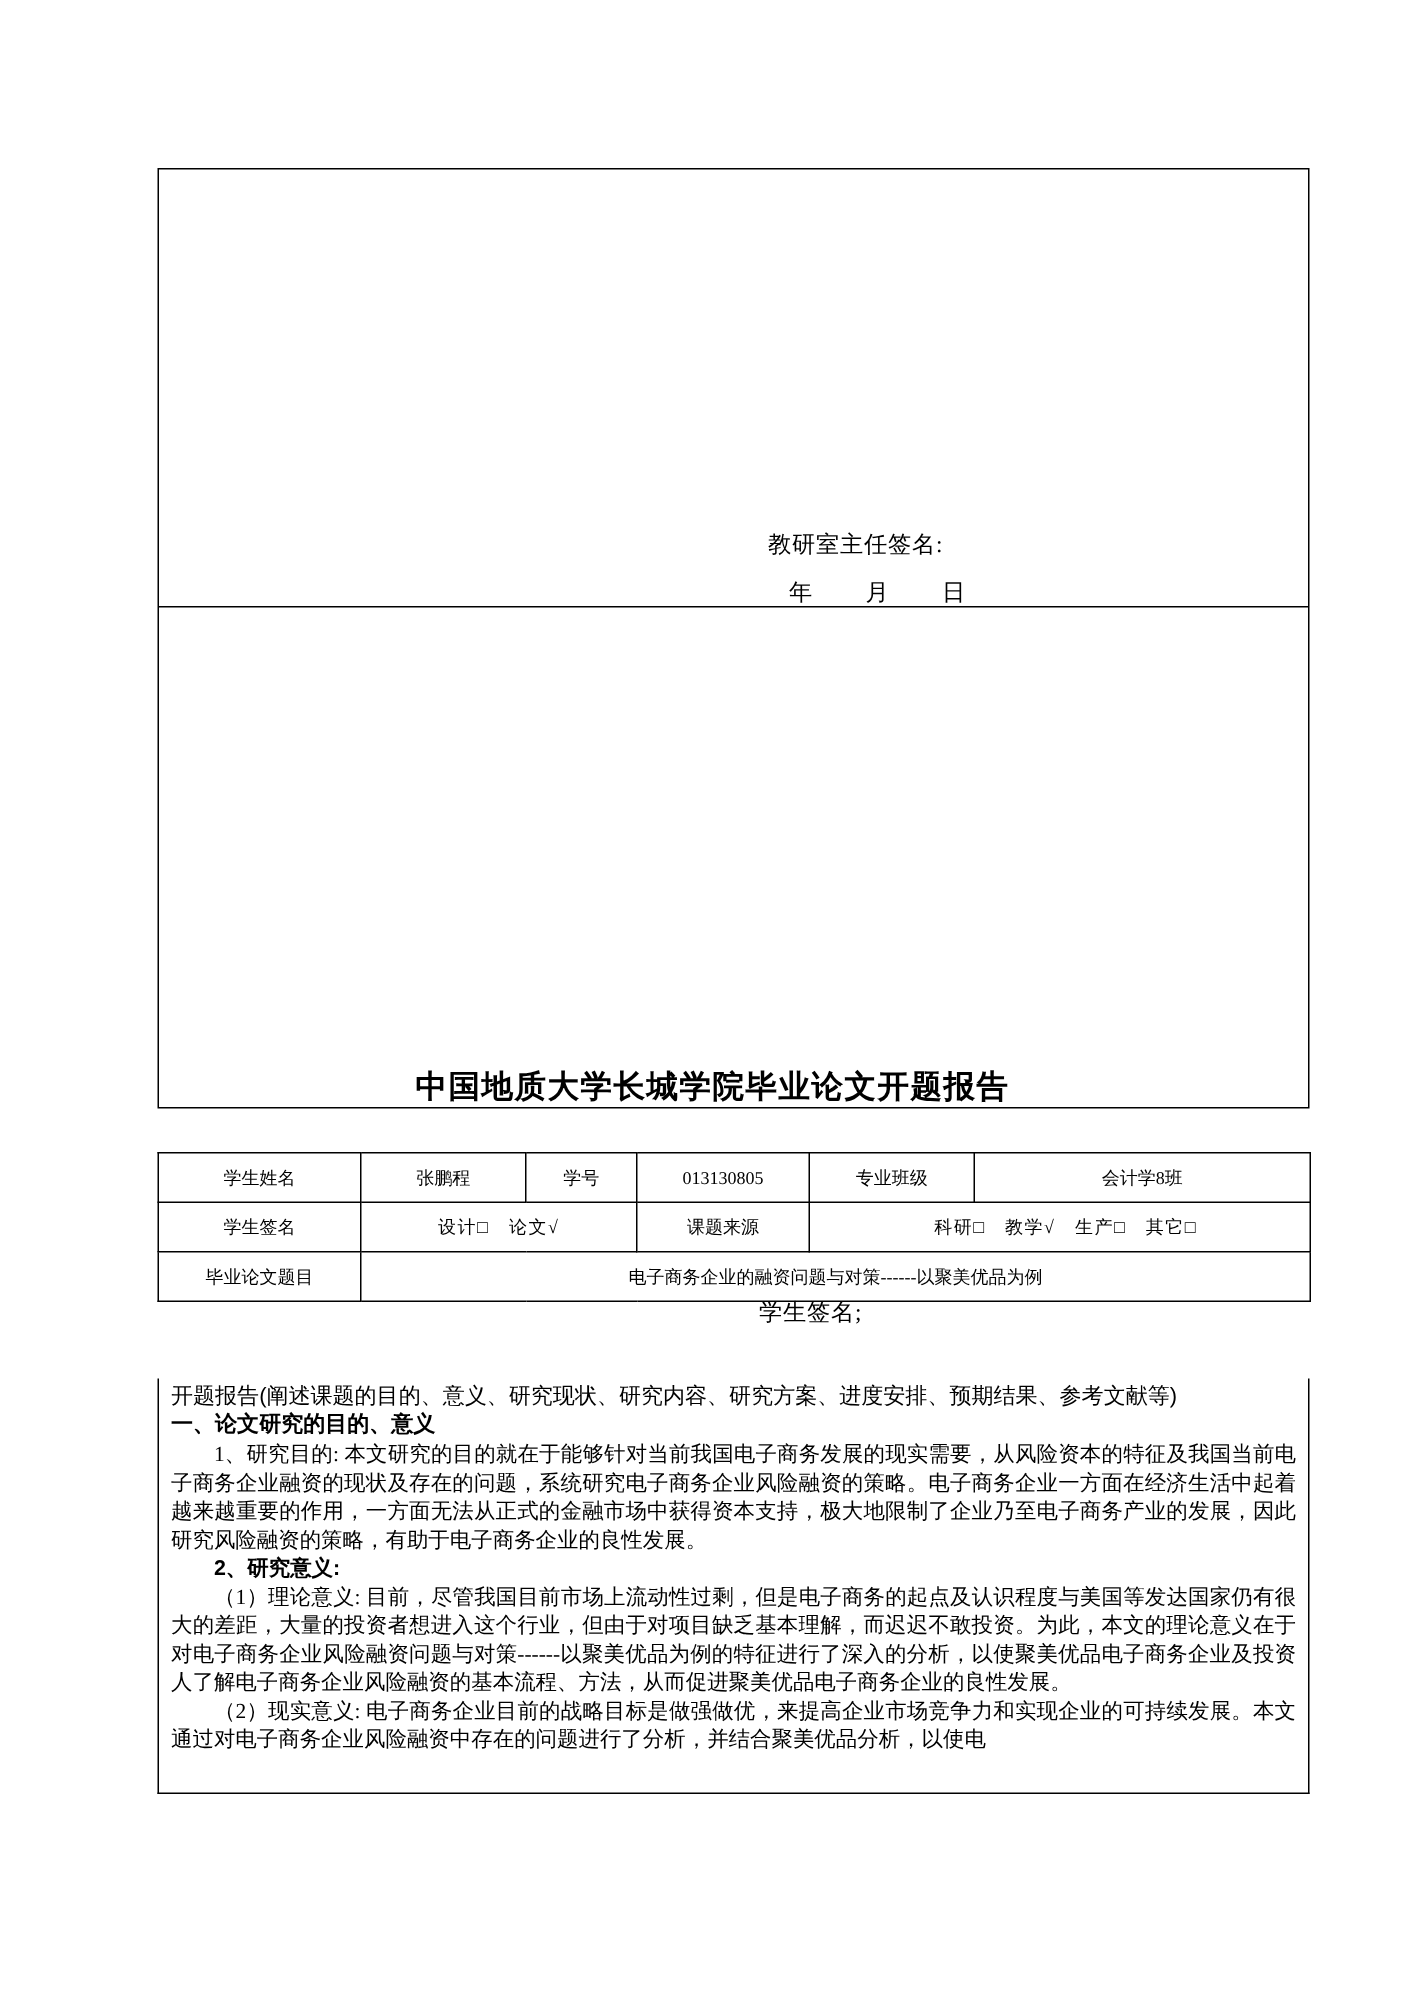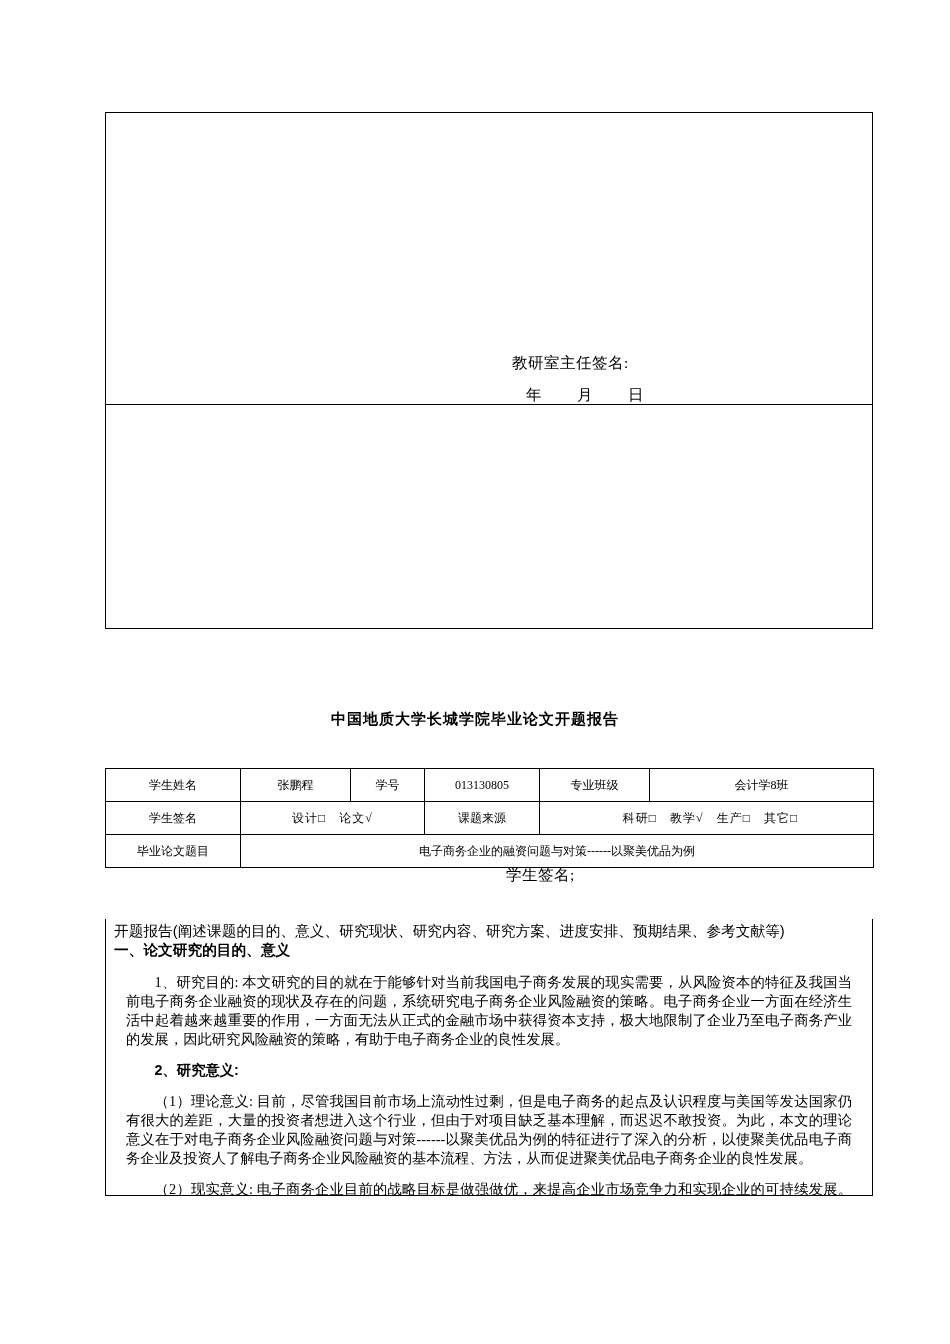--- a/index.html
+++ b/index.html
@@ -22,21 +22,21 @@
     width: 950px;
     height: 1344px;
   }
 
   
   .top-box {
     position: absolute;
     left: 105px;
     top: 112px;
     width: 768px;
-    height: 517px;
+    height: 627px;
     border: 1px solid #000;
     box-sizing: border-box;
   }
   .top-cell-a {
     position: absolute;
     left: 0;
     top: 0;
     width: 100%;
     height: 292px;
     border-bottom: 1px solid #000;
@@ -60,21 +60,21 @@
   .teacher-date { left: 420px; top: 272px; text-align: right; }
   .student-sig { left: 400px; top: 460px; }
 
   
   .doc-title {
     position: absolute;
     left: 0;
     top: 710px;
     width: 950px;
     text-align: center;
-    font-size: 15px;
+    font-size: 21px;
     font-weight: bold;
     font-family: "Liberation Sans", "DejaVu Sans", sans-serif;
     letter-spacing: 1px;
   }
 
   
   .info-table {
     position: absolute;
     left: 105px;
     top: 768px;
@@ -117,21 +117,21 @@
   .report-sub {
     font-size: 14.7px;
     font-weight: bold;
     font-family: "Liberation Sans", "DejaVu Sans", sans-serif;
     line-height: 1.32;
   }
   .report-p {
     font-size: 14.3px;
     line-height: 1.33;
     text-align: justify;
-    margin: 12px;
+    margin: 0;
   }
   .indent { text-indent: 2em; }
   .bold-run {
     font-weight: bold;
     font-family: "Liberation Sans", "DejaVu Sans", sans-serif;
   }
 </style>
 </head>
 <body>
 

